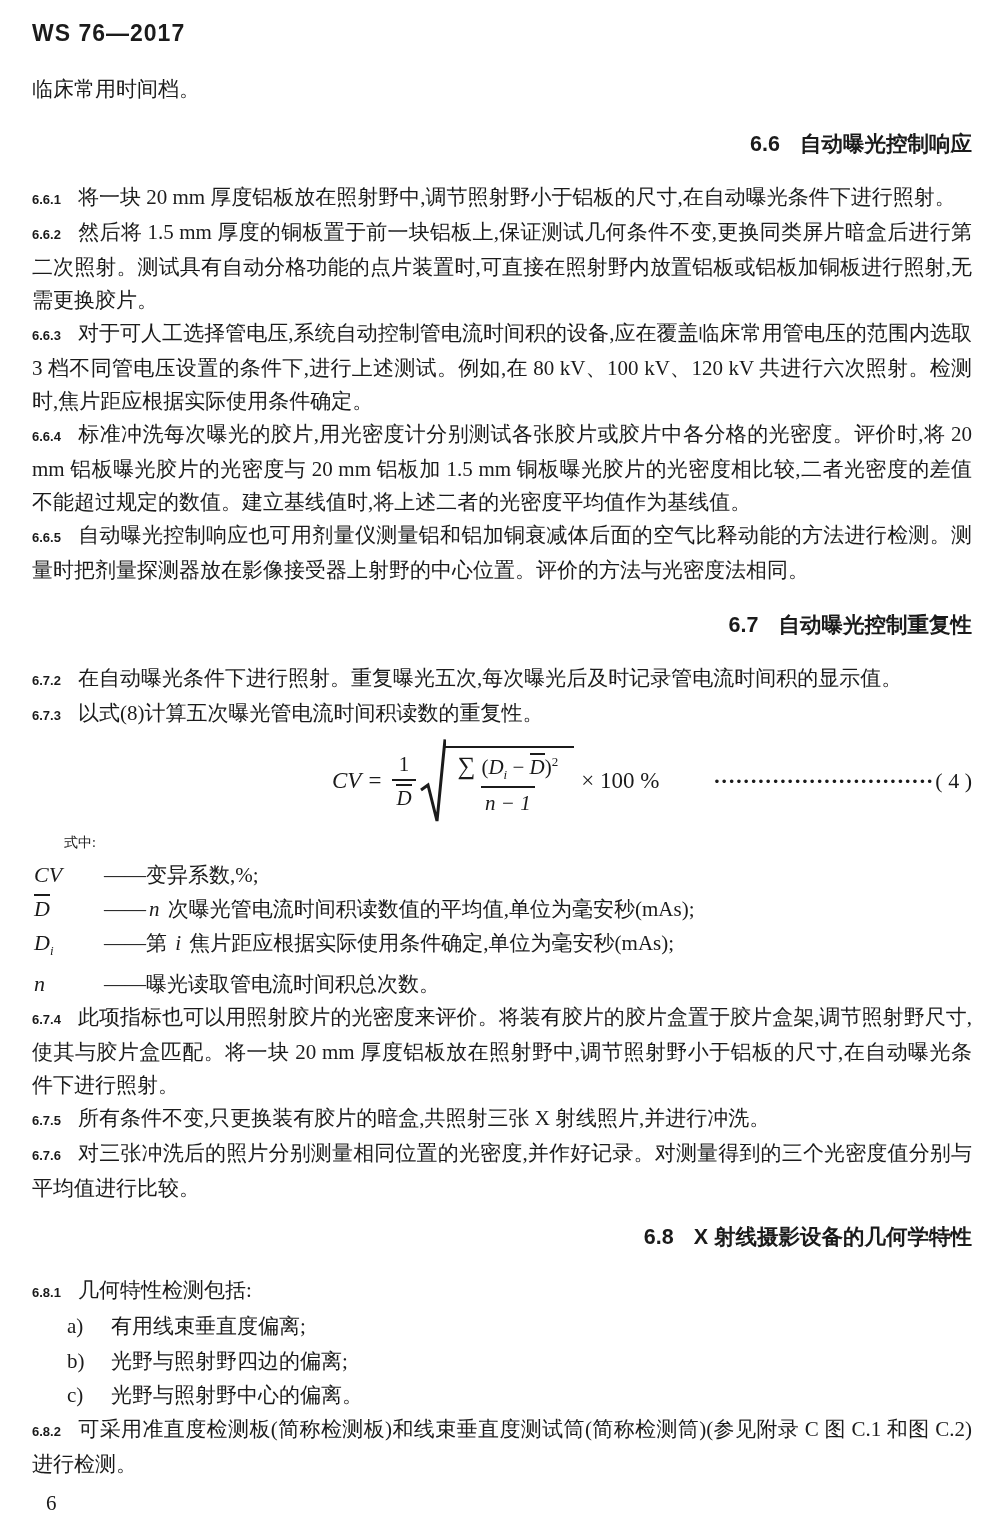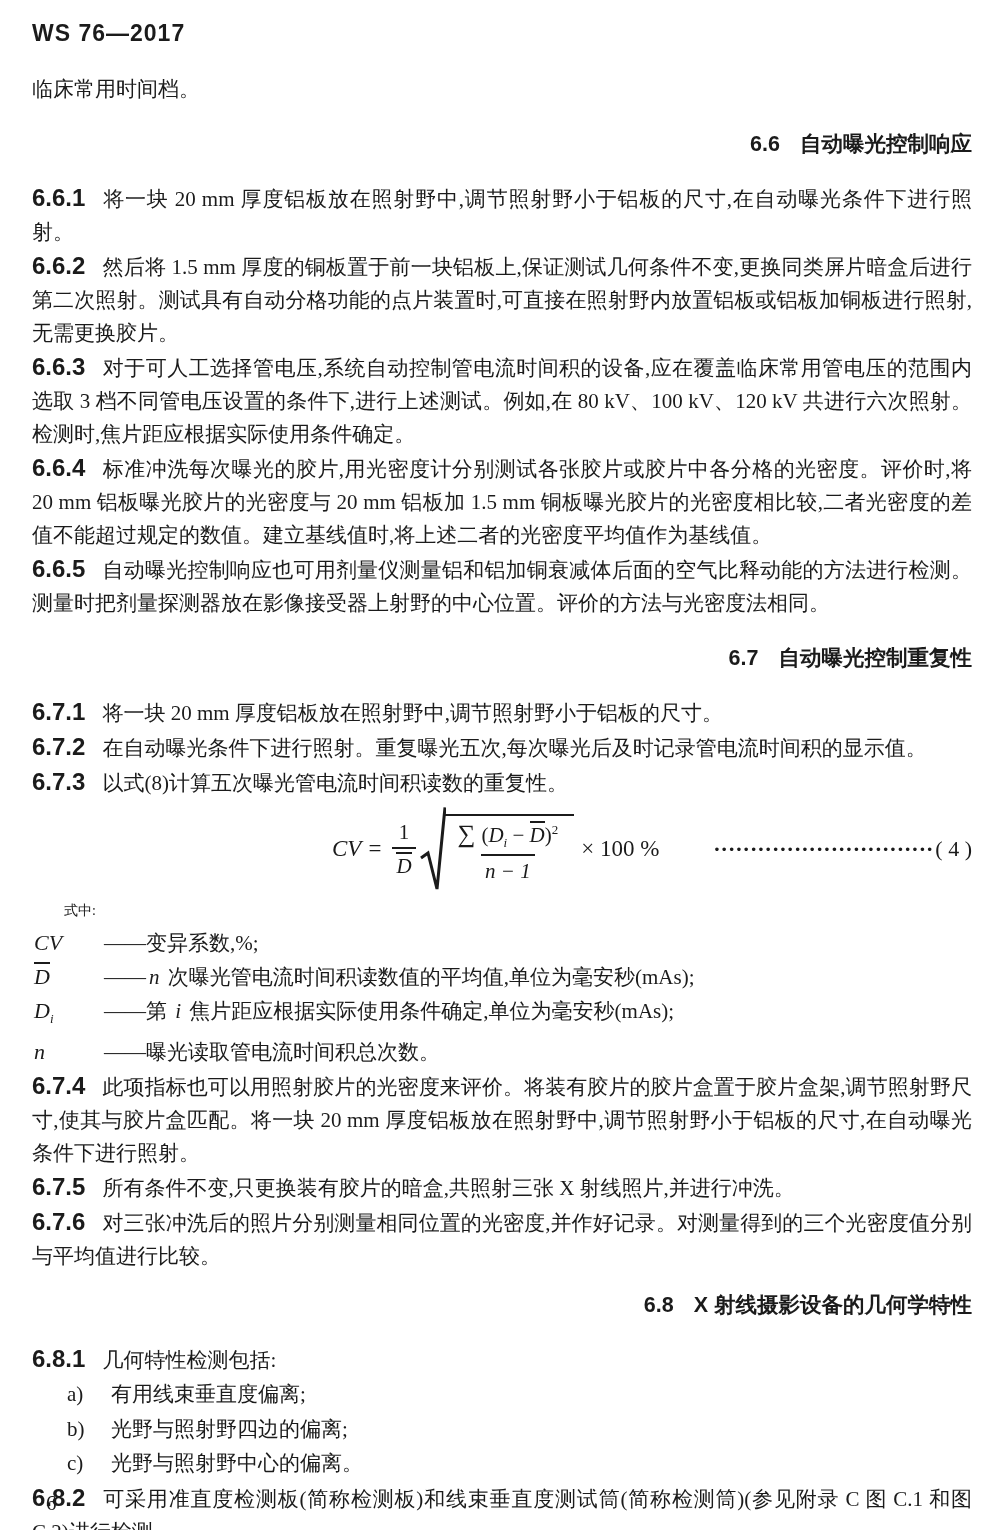--- a/index.html
+++ b/index.html
@@ -25,21 +25,21 @@
     margin: 0;
     font-size: 21px;
     line-height: 33px;
     text-align: justify;
     text-justify: inter-ideograph;
   }
   .intro { margin-top: 26px; }
   .pnum {
     font-family: "Liberation Sans", "DejaVu Sans", sans-serif;
     font-weight: bold;
-    font-size: 24px;
+    font-size: 13px;
     margin-right: 17px;
     white-space: nowrap;
   }
   h2.sec {
     margin: 23px 0 22px 0;
     font-family: "Liberation Sans", "DejaVu Sans", sans-serif;
     font-weight: bold;
     font-size: 21.5px;
     line-height: 30px;
     text-align: right;
@@ -124,21 +124,20 @@
   <h2 class="sec"><span class="sec-num">6.6</span><span>自动曝光控制响应</span></h2>
 
   <p class="para"><span class="pnum">6.6.1</span><span>将一块 20 mm 厚度铝板放在照射野中,调节照射野小于铝板的尺寸,在自动曝光条件下进行照射。</span></p>
   <p class="para"><span class="pnum">6.6.2</span><span>然后将 1.5 mm 厚度的铜板置于前一块铝板上,保证测试几何条件不变,更换同类屏片暗盒后进行第二次照射。测试具有自动分格功能的点片装置时,可直接在照射野内放置铝板或铝板加铜板进行照射,无需更换胶片。</span></p>
   <p class="para"><span class="pnum">6.6.3</span><span>对于可人工选择管电压,系统自动控制管电流时间积的设备,应在覆盖临床常用管电压的范围内选取 3 档不同管电压设置的条件下,进行上述测试。例如,在 80 kV、100 kV、120 kV 共进行六次照射。检测时,焦片距应根据实际使用条件确定。</span></p>
   <p class="para"><span class="pnum">6.6.4</span><span>标准冲洗每次曝光的胶片,用光密度计分别测试各张胶片或胶片中各分格的光密度。评价时,将 20 mm 铝板曝光胶片的光密度与 20 mm 铝板加 1.5 mm 铜板曝光胶片的光密度相比较,二者光密度的差值不能超过规定的数值。建立基线值时,将上述二者的光密度平均值作为基线值。</span></p>
   <p class="para"><span class="pnum">6.6.5</span><span>自动曝光控制响应也可用剂量仪测量铝和铝加铜衰减体后面的空气比释动能的方法进行检测。测量时把剂量探测器放在影像接受器上射野的中心位置。评价的方法与光密度法相同。</span></p>
 
   <h2 class="sec"><span class="sec-num">6.7</span><span>自动曝光控制重复性</span></h2>
 
-  <p class="para"><span class="pnum">6.7.1</span><span>将一块 20 mm 厚度铝板放在照射野中,调节照射野小于铝板的尺寸。</span></p>
   <p class="para"><span class="pnum">6.7.2</span><span>在自动曝光条件下进行照射。重复曝光五次,每次曝光后及时记录管电流时间积的显示值。</span></p>
   <p class="para"><span class="pnum">6.7.3</span><span>以式(8)计算五次曝光管电流时间积读数的重复性。</span></p>
 
   <div class="eq-row">
     <span class="eq">
       <i class="mvar">CV</i>
       <span class="mop">=</span>
       <span class="frac">
         <span class="fnum">1</span>
         <span class="fden"><span class="bar"><i class="mvar">D</i></span></span>

